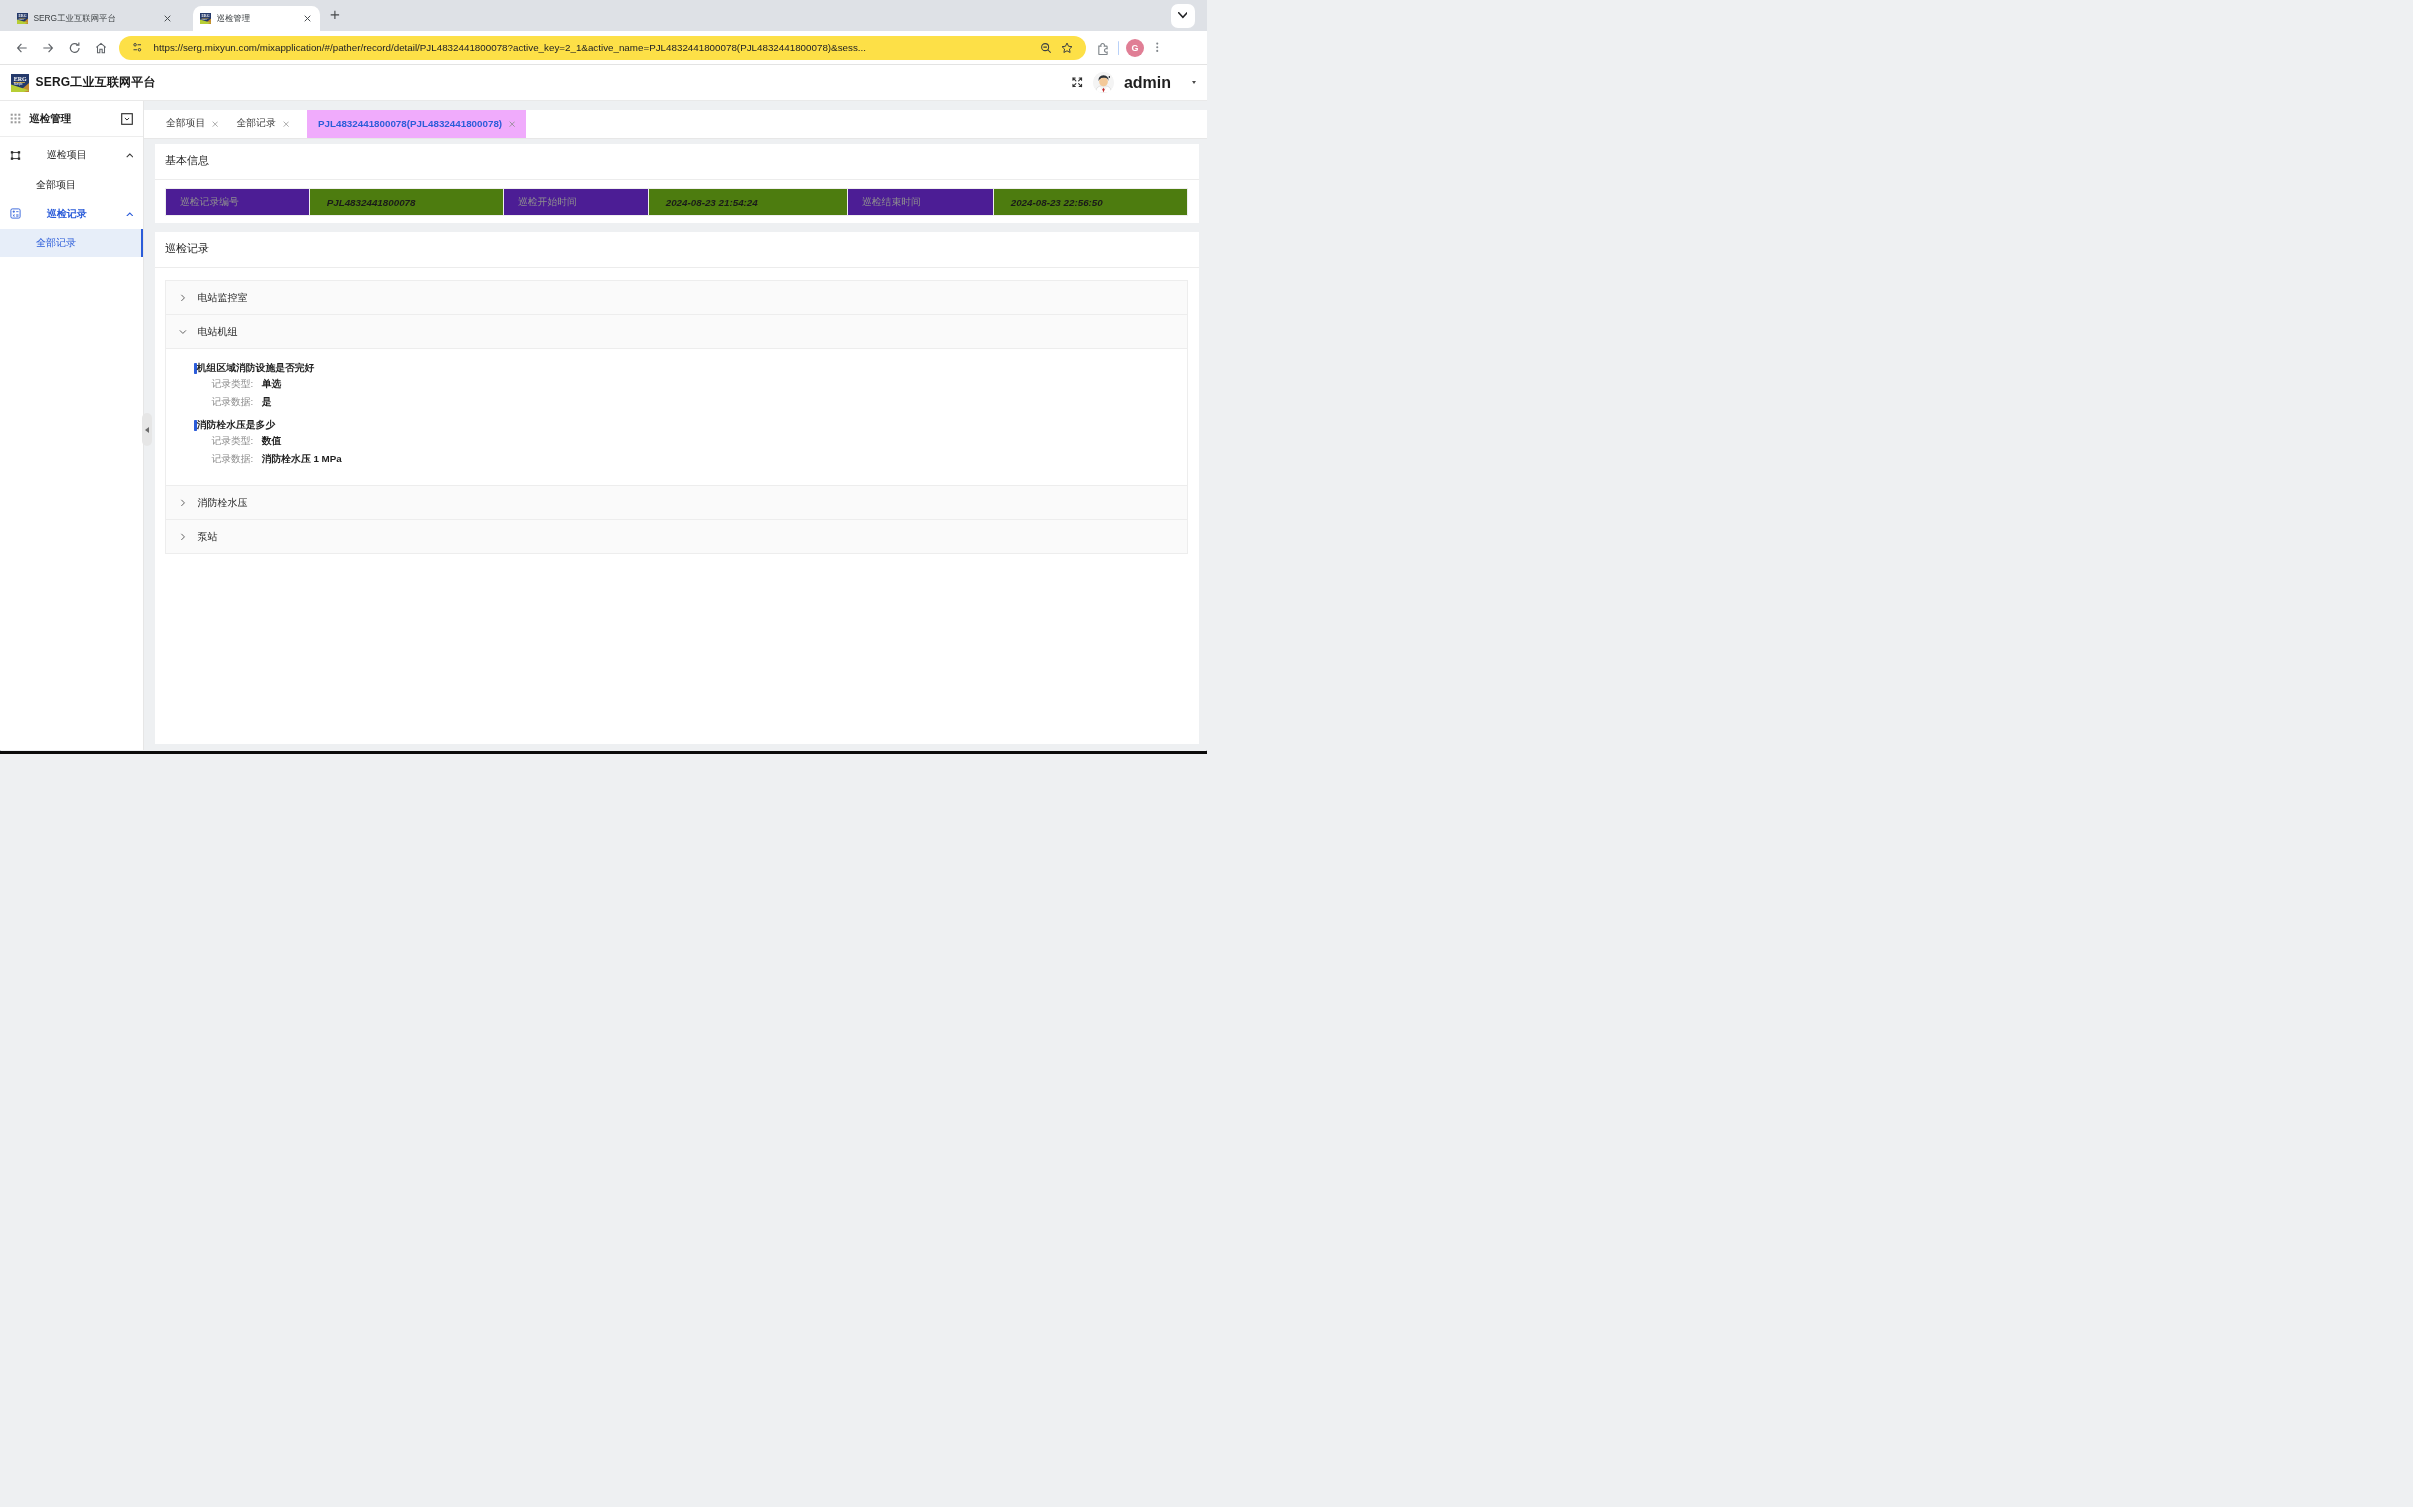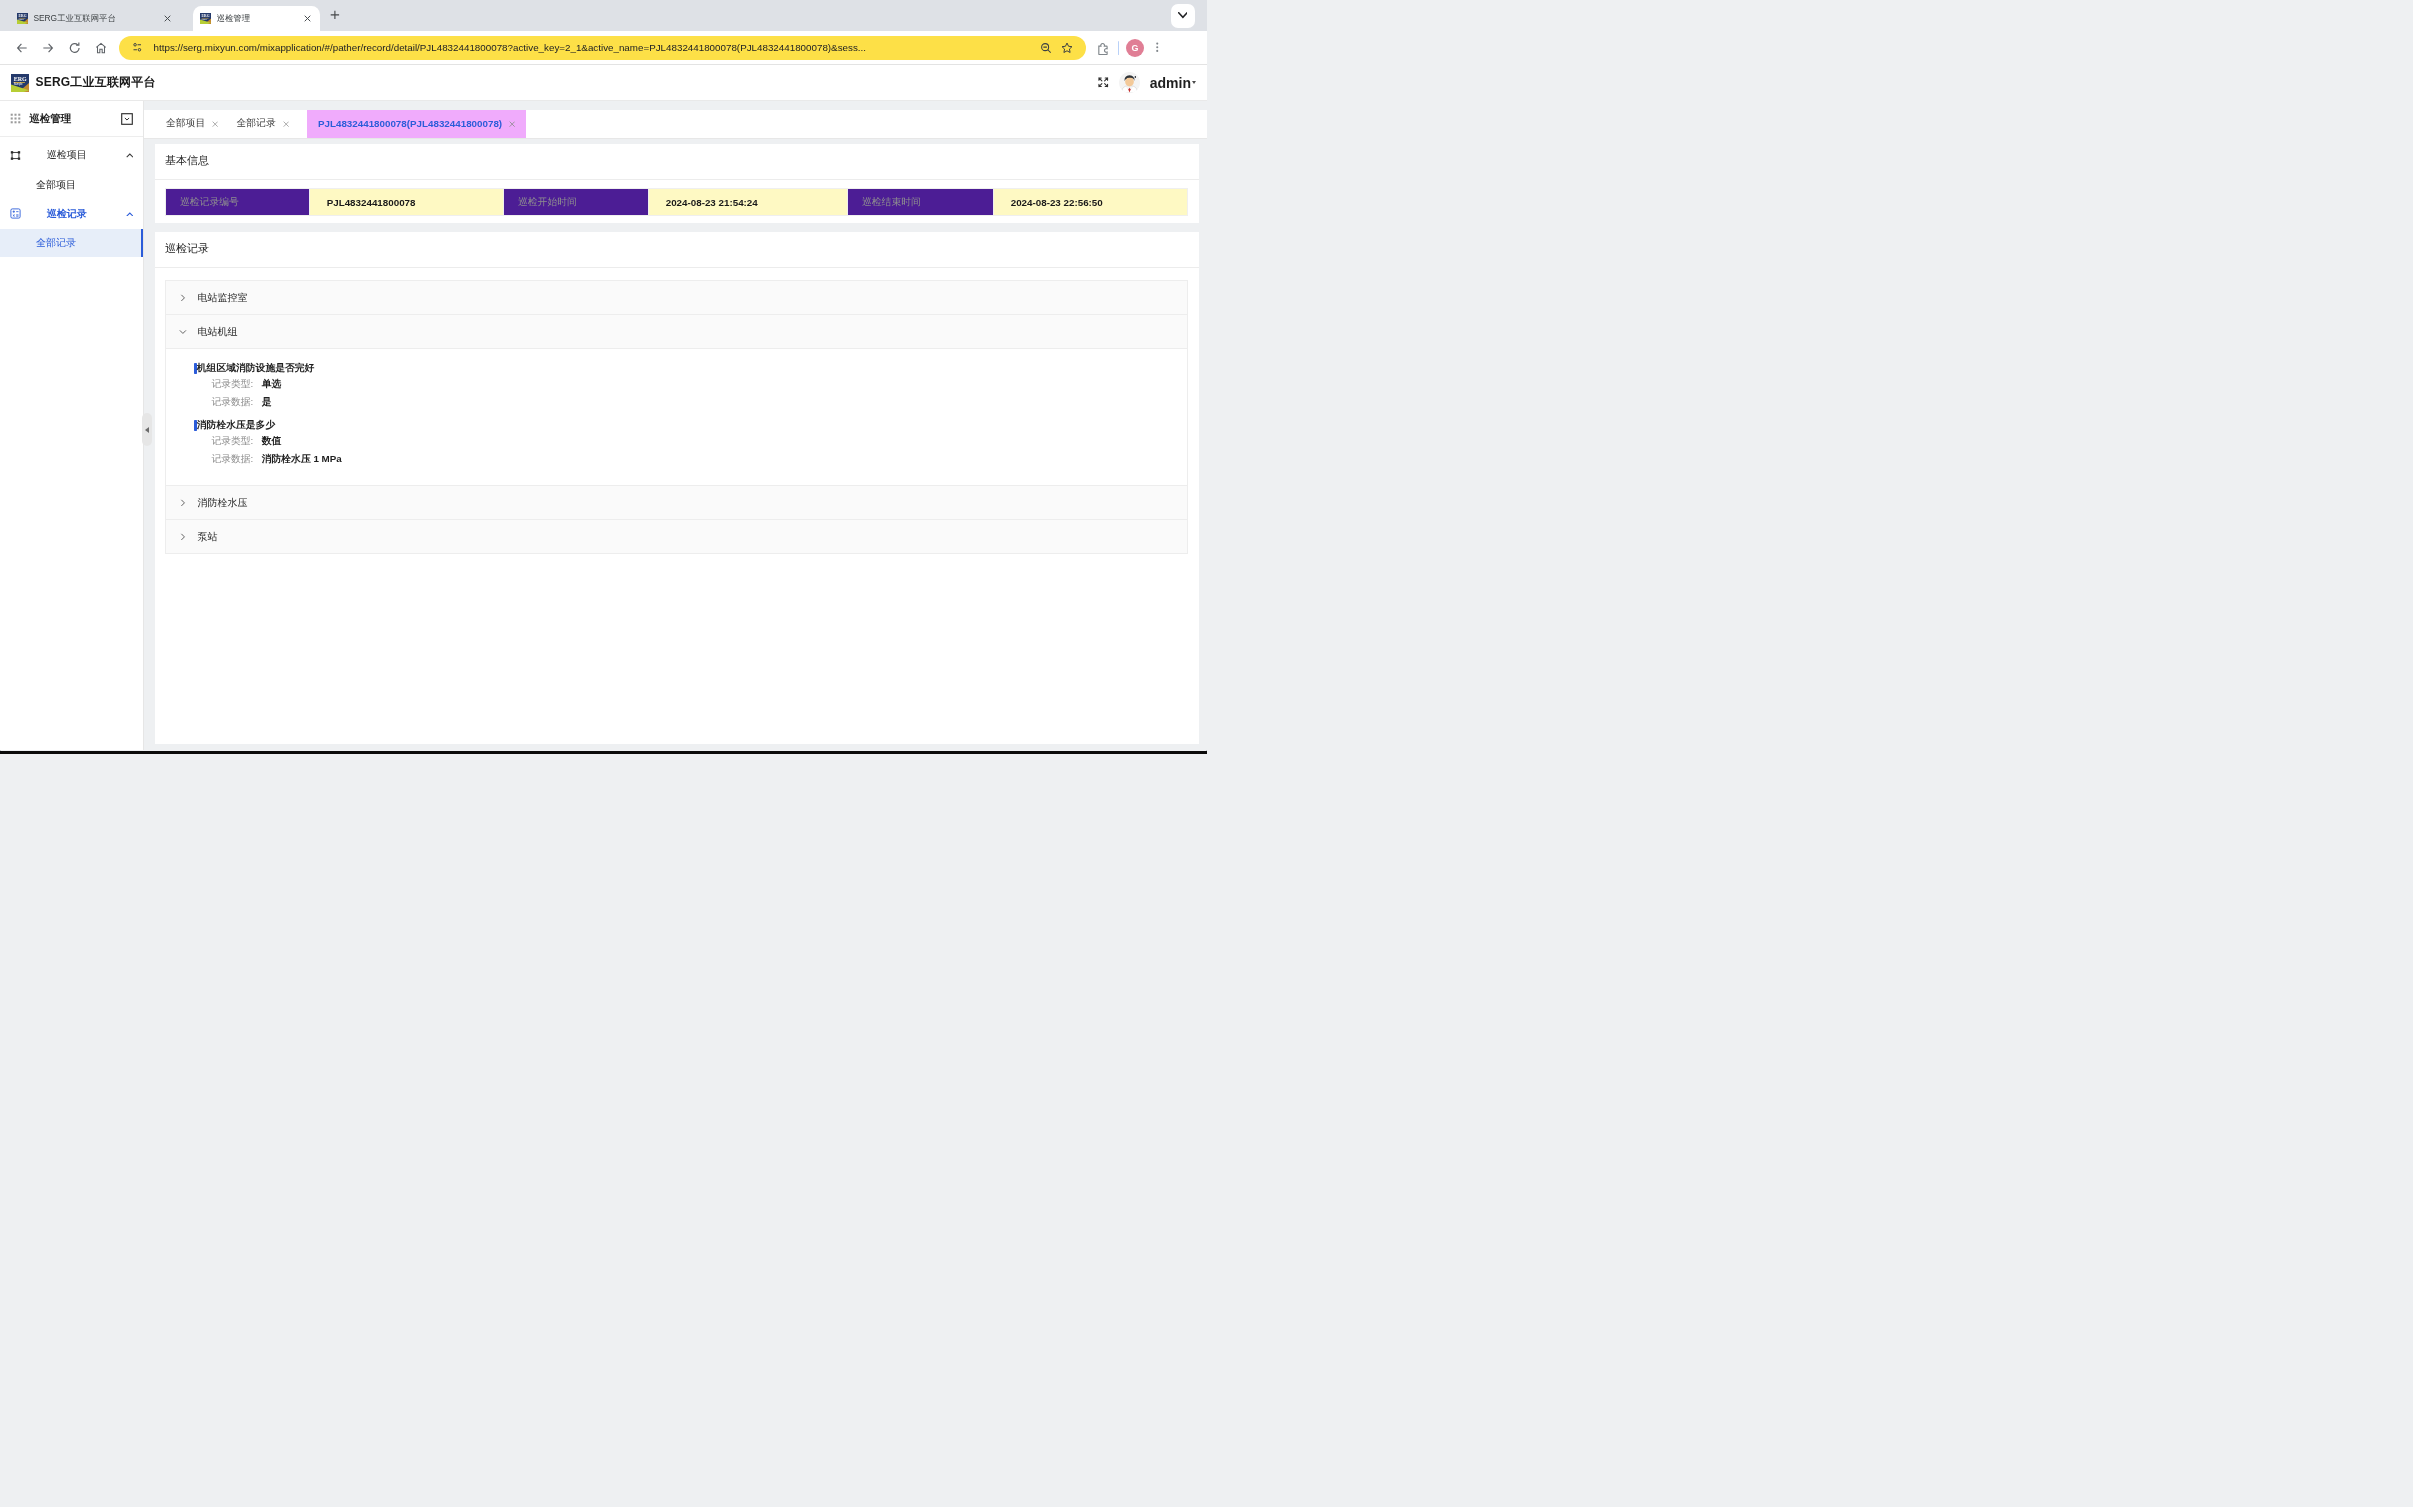--- a/index.html
+++ b/index.html
@@ -27,21 +27,21 @@
   .chrome-right { display:flex; align-items:center; margin-left:9.8px; gap:7px; }
   .ext-sep { width:1.4px; height:14px; background:#b9d1f8; border-radius:0.7px; }
   .gprofile { width:18px; height:18px; border-radius:9px; background:#e07e95; color:#fff; font-size:9px; font-weight:bold; display:flex; align-items:center; justify-content:center; }
 
   
   .appheader { height:36px; background:#fff; border-bottom:0.7px solid #e9e9e9; display:flex; align-items:center; padding:0 11px 0 10.5px; }
   .applogo { width:18px; height:18px; }
   .apptitle { font-size:12px; font-weight:bold; color:#1a1a1a; margin-left:7px; letter-spacing:0.2px; }
   .hdr-right { margin-left:auto; display:flex; align-items:center; gap:9.8px; }
   .avatar { width:21px; height:21px; border-radius:10.5px; overflow:hidden; background:#f2f2f2; }
-  .admin { font-size:14px; font-weight:bold; color:#1f1f1f; display:flex; align-items:center; gap:1px; }
+  .admin { font-size:16px; font-weight:bold; color:#1f1f1f; display:flex; align-items:center; gap:21px; }
   .caret-down { width:0; height:0; border-left:2.8px solid transparent; border-right:2.8px solid transparent; border-top:3.5px solid #4a4a4a; }
 
   
   .main { display:flex; height:649px; position:relative; }
   .sidebar { width:144px; background:#fff; border-right:0.7px solid #e6e6e6; flex:0 0 144px; }
   .side-group { height:36px; display:flex; align-items:center; padding:0 9.8px; border-bottom:0.7px solid #ededed; }
   .side-group .glabel { font-size:10.5px; font-weight:bold; color:#1f1f1f; margin-left:8.4px; flex:1; }
   .menu { padding-top:4.2px; }
   .mitem { height:28px; margin-bottom:1.4px; display:flex; align-items:center; padding:0 9.8px; font-size:10px; color:#262626; cursor:pointer; }
   .mitem .mlabel { margin-left:26px; flex:1; }
@@ -63,21 +63,21 @@
   .card-title { padding-top:9px; font-size:11px; font-weight:normal; color:#1f1f1f; }
   .card-div { height:0.7px; background:#ececec; margin:11px -10.5px 0 -10.5px; }
   .card1 { margin-top:5.6px; height:79px; }
   .card1 .card-div { margin-top:11px; }
   .card2 { margin-top:8.4px; height:512px; }
 
   .info-table { margin-top:8.4px; height:28px; display:grid; grid-template-columns:144px 194px 145px 199px 146px 1fr; border:0.7px solid #efefef; }
   .info-table > div { display:flex; align-items:center; border-right:0.7px solid #efefef; font-size:9.8px; overflow:hidden; white-space:nowrap; }
   .info-table > div:last-child { border-right:none; }
   .tcell-label { background:#4c1d95; color:#8f8f8f; padding-left:14px; }
-  .tcell-value { background:#fef9c3; color:#1a1a1a; font-weight:bold; padding-left:16.7px; }
+  .tcell-value { background:#4d7c0f; color:#1a1a1a; font-weight:bold; padding-left:16.7px;font-style:italic; }
 
   .panels { margin-top:13.2px; border:0.7px solid #ededed; }
   .panel + .panel { border-top:0.7px solid #ededed; }
   .panel-h { height:33px; background:#fafafa; display:flex; align-items:center; padding-left:12px; gap:9.8px; font-size:10px; color:#1f1f1f; cursor:pointer; }
   .panel-h .chev { flex:0 0 9.8px; }
   .panel-c { background:#fff; border-top:0.7px solid #ededed; padding:12px 0 16.7px 28px; }
   .rec-title { display:flex; align-items:center; gap:0; font-size:9.8px; font-weight:bold; color:#1f1f1f; height:14px; }
   .rec-title .bar { width:2.8px; height:11px; background:#2b5cd9; border-radius:0.7px; }
   .rec-row { height:18px; display:flex; align-items:center; margin-left:17.4px; font-size:9.8px; }
   .rec-row .rlabel { color:#8c8c8c;text-align:center; }

